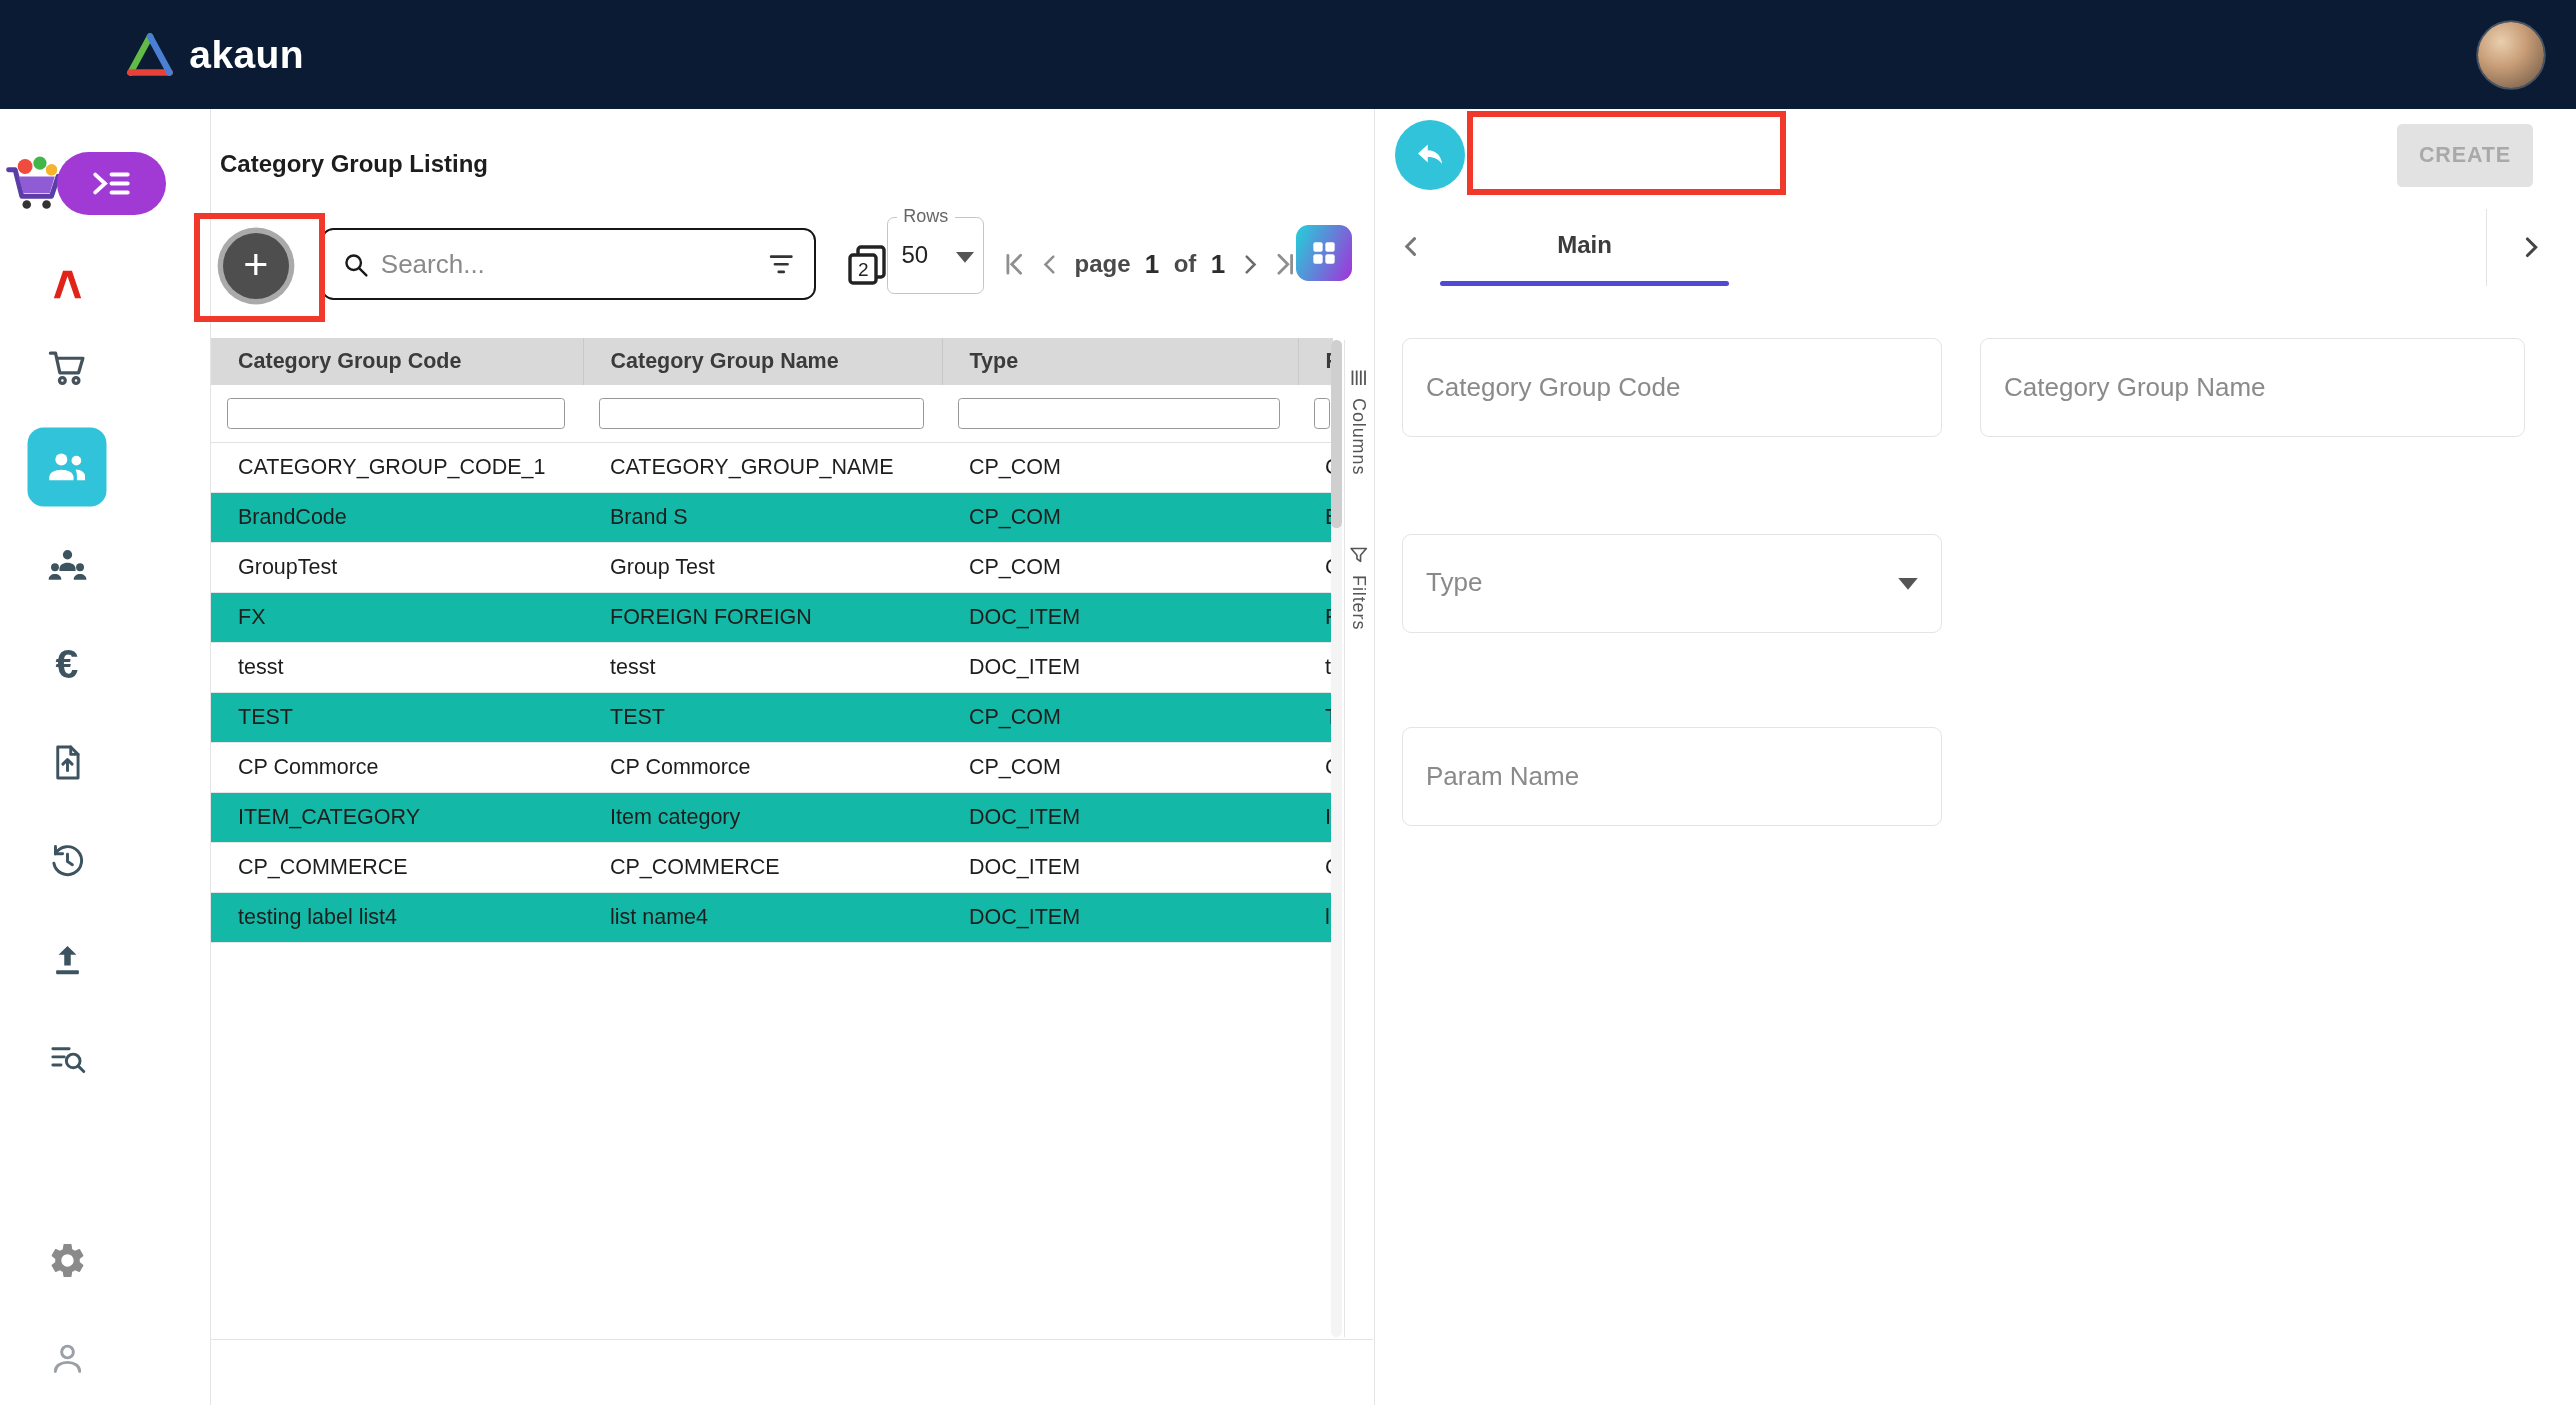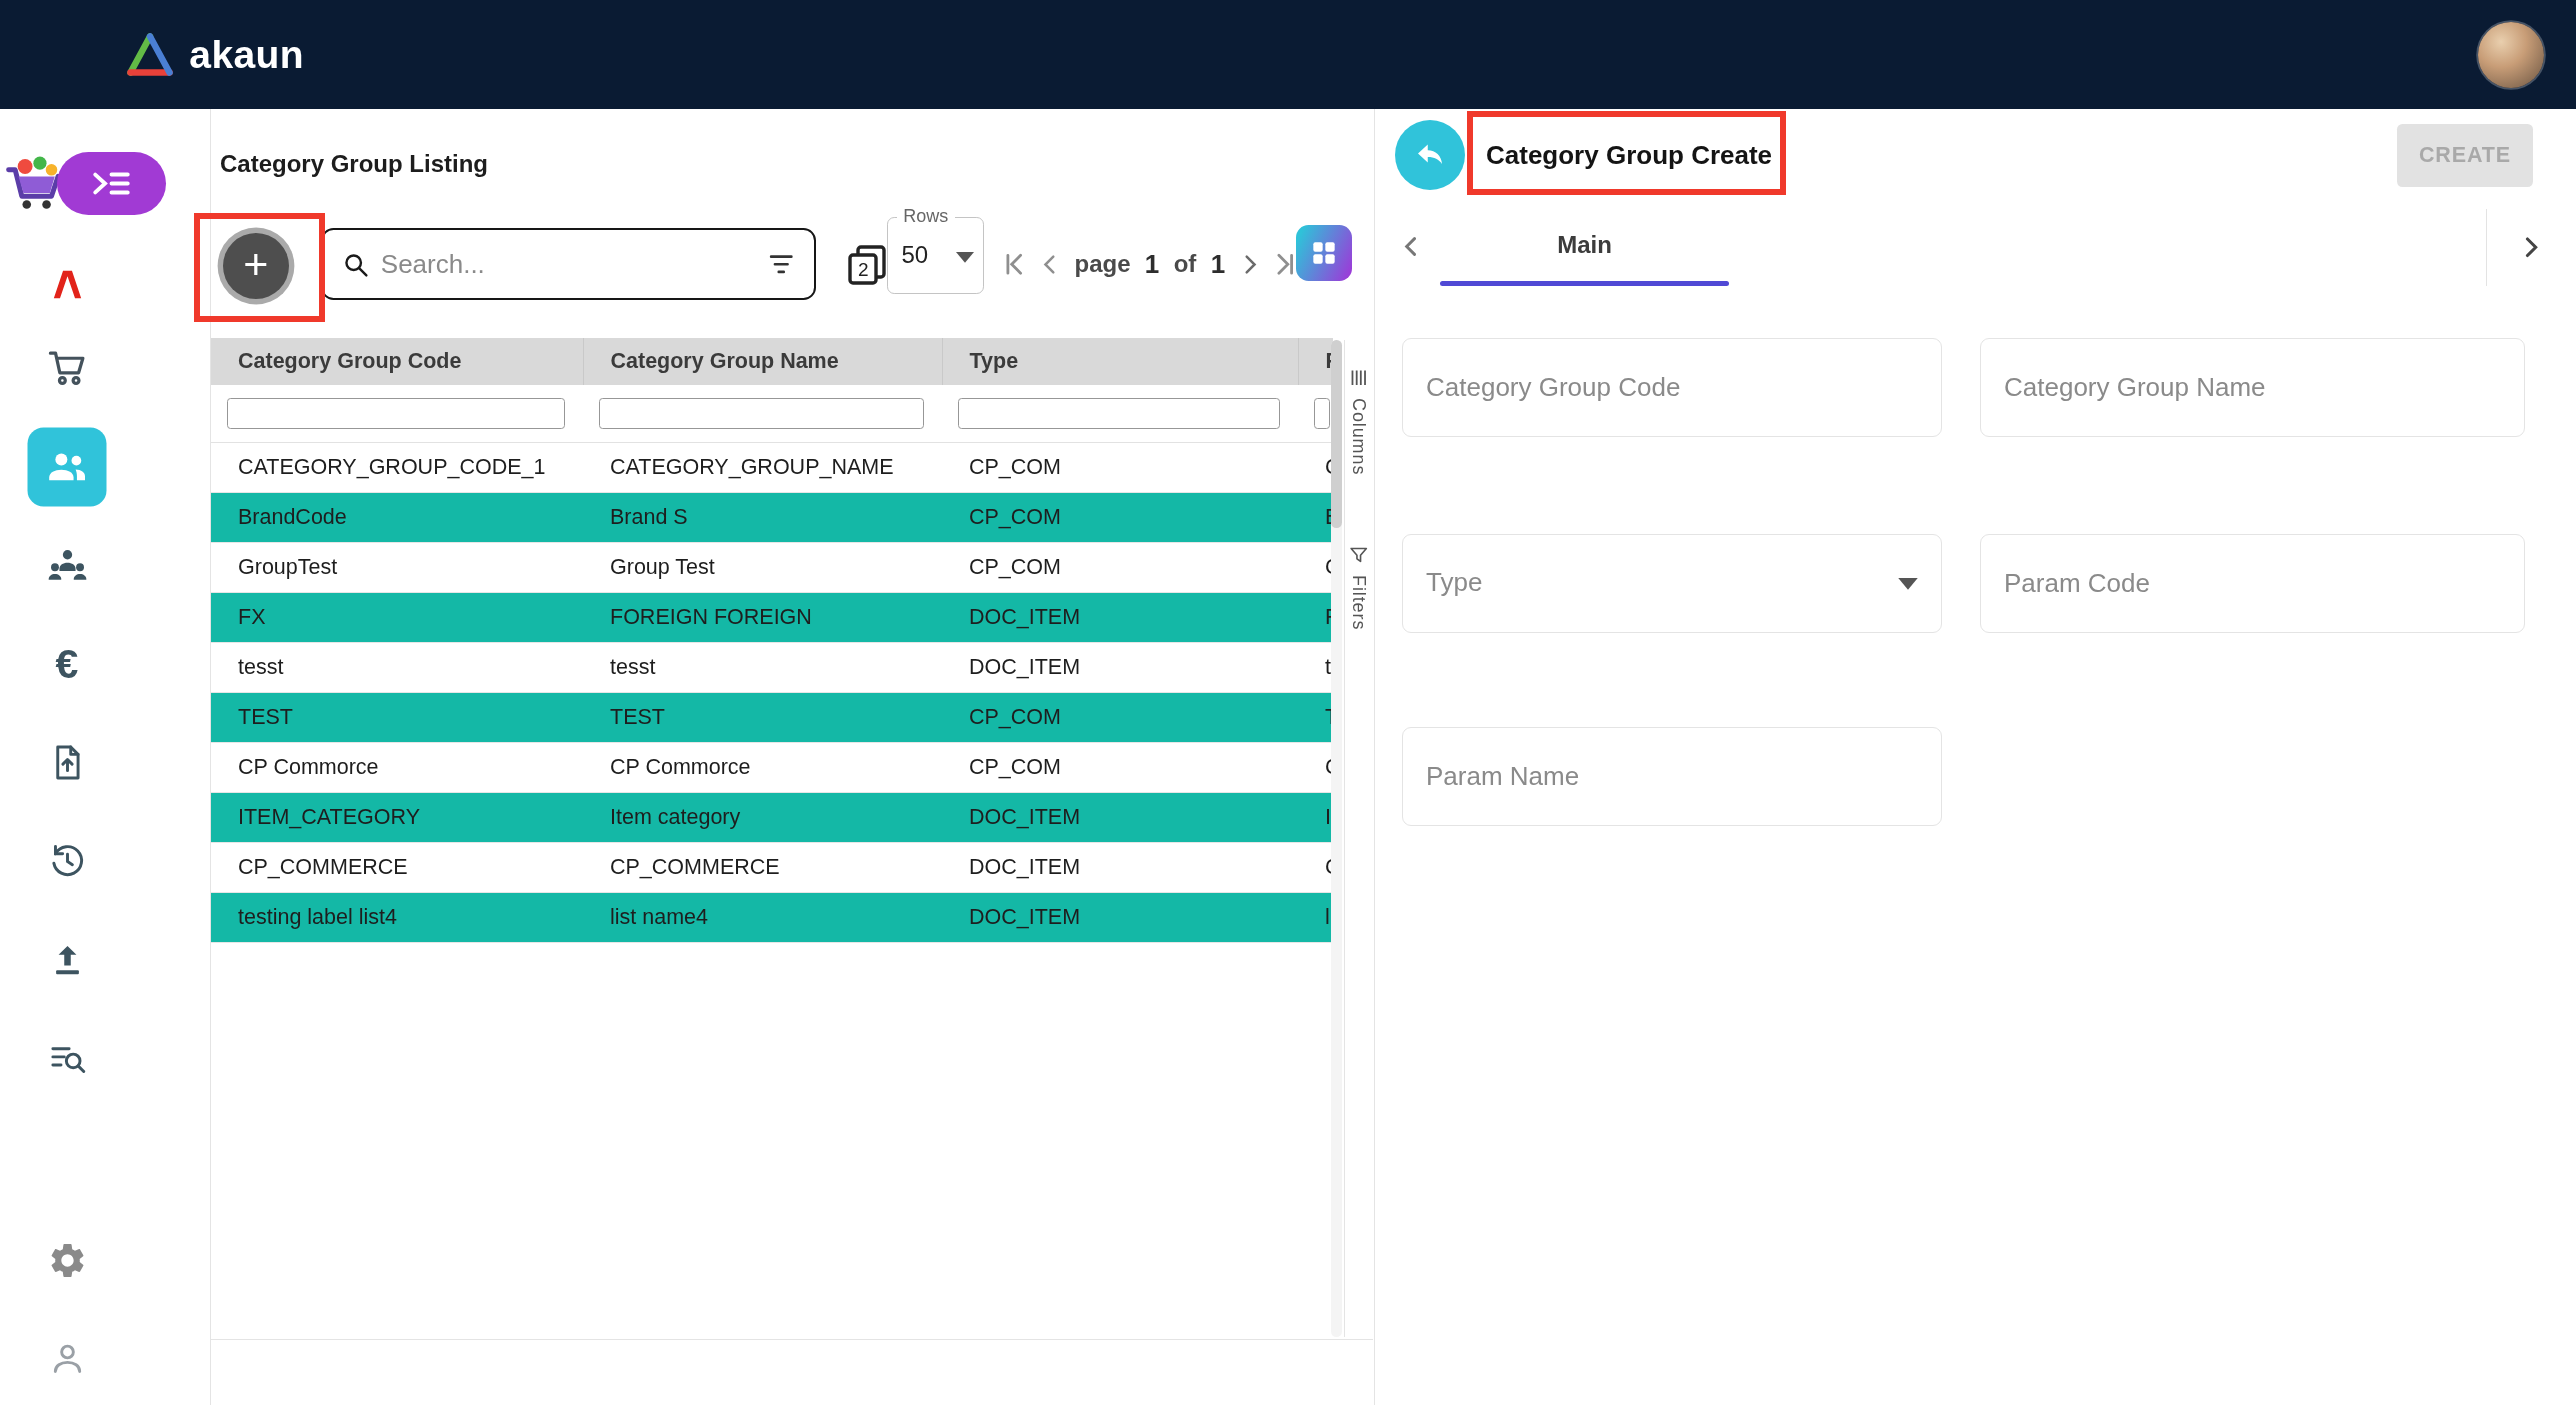--- a/index.html
+++ b/index.html
@@ -372,21 +372,20 @@
 
   <div class="listing-bottom"></div>
 </section>
 
 <section class="create-panel">
   <div class="back-btn">
     <svg width="36" height="36" viewBox="0 0 24 24" fill="#fff">
       <path d="M10.5 8.8 V5 L4 11 l6.5 6 v-3.7 c4.4 0 7.4 1.5 9.5 4.7 C19.6 12.4 15.8 9 10.5 8.8 Z"></path>
     </svg>
   </div>
-  <div class="panel-title">Category Group Create</div>
   <button class="create-btn">CREATE</button>
 
   <div class="tabbar">
     <button class="icon-btn tab-chev-left">
       <svg width="29" height="29" viewBox="0 0 24 24" fill="none" stroke="#777" stroke-width="2.4" stroke-linecap="round">
           <path d="M14.5 5.5 L8 12 L14.5 18.5"></path>
         </svg>
     </button>
     <div class="tab-main">Main</div>
     <div class="tab-underline"></div>
@@ -403,23 +402,20 @@
   <div class="field" style="left:603px;top:229px;width:545px">
     <input placeholder="Category Group Name" style="">
   </div>
 
   <div class="field" style="left:25px;top:425px;width:540px">
     <span class="ph">Type</span>
     <svg class="caret" width="20" height="11.7" viewBox="0 0 10 6" fill="#555">
         <path d="M0 0 H10 L5 6 Z"></path>
       </svg>
   </div>
-  <div class="field" style="left:603px;top:425px;width:545px">
-    <input placeholder="Param Code" style="">
-  </div>
 
   <div class="field" style="left:25px;top:618px;width:540px">
     <input placeholder="Param Name" style="">
   </div>
 </section>
 
 <div class="anno anno-plus"></div>
 <div class="anno anno-title"></div>
 
 

